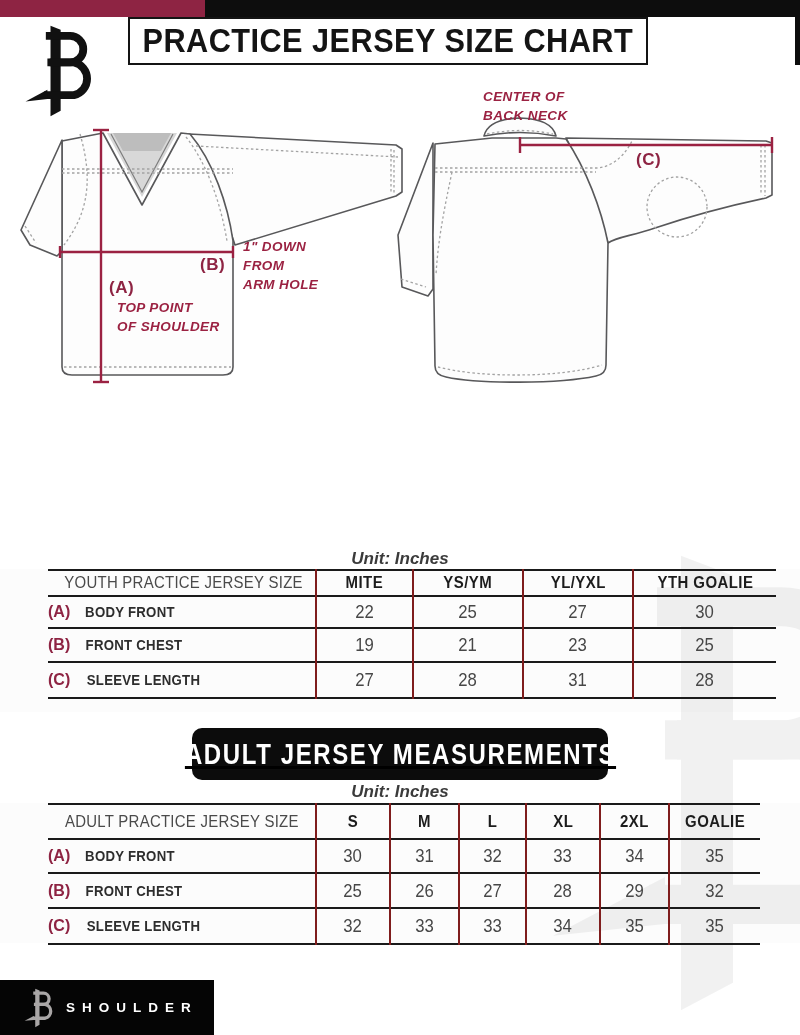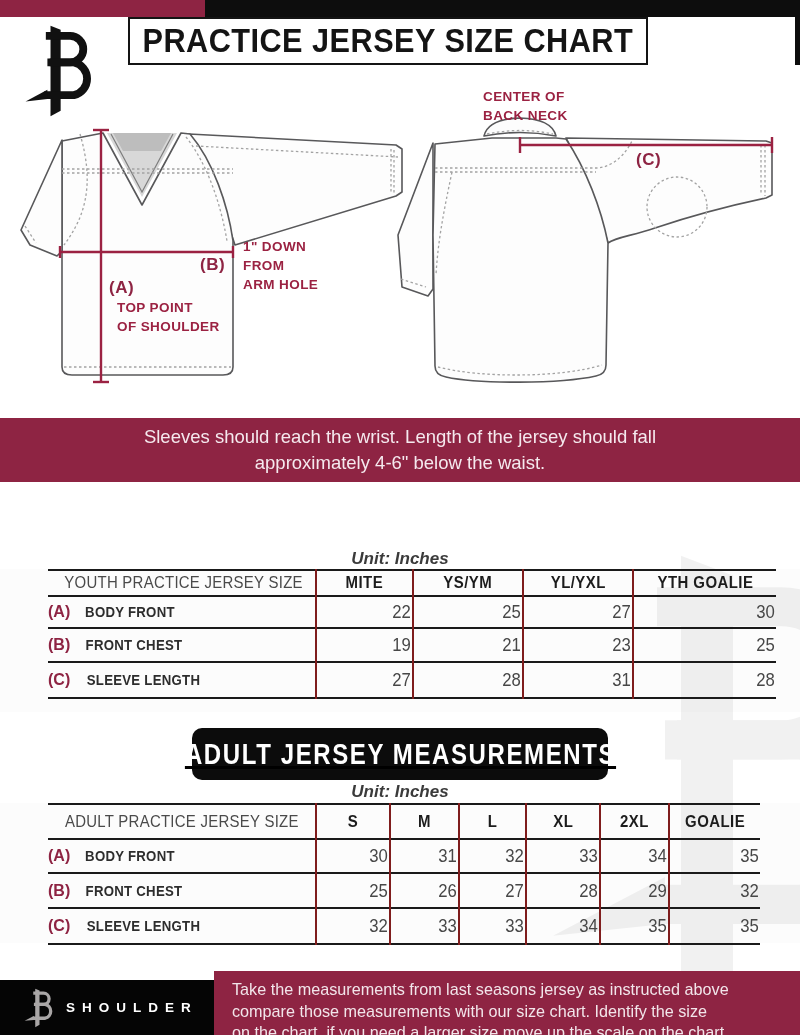--- a/index.html
+++ b/index.html
@@ -17,21 +17,21 @@
   .title-box span { font-size:33px; font-weight:bold; color:#141414; letter-spacing:.5px;
                     white-space:nowrap; display:inline-block; transform:scaleX(.93); }
   .season-box { left:648px; top:17px; width:148px; height:48px; background:#8E2443;
                 display:flex; align-items:center; justify-content:center; }
   .season-box span { color:#f7eef1; font-size:22px; font-weight:bold; letter-spacing:4px;
                      white-space:nowrap; display:inline-block; transform:scaleX(.92); }
 
   
   .diagram { left:0; top:65px; width:800px; height:353px; }
   .diagram svg { position:absolute; left:0; top:0; }
-  .anno { position:absolute; color:#9B2242; font-size:13.5px; line-height:19px;
+  .anno { position:absolute; color:#9B2242; font-style:italic; font-size:13.5px; line-height:19px;
           font-weight:bold; letter-spacing:.4px; white-space:pre-line; }
   .annokey { position:absolute; color:#8E2443; font-weight:bold; font-size:17px; letter-spacing:.5px; }
 
   
   .notice { left:0; top:418px; width:800px; height:64px; background:#8E2443; color:#F5E9EE;
             font-size:18.5px; line-height:26px; text-align:center; white-space:pre-line;
             display:flex; align-items:center; justify-content:center; }
 
   
   .banner { left:192px; width:416px; height:50px; background:#0c0c0c; border-radius:10px;
@@ -44,21 +44,21 @@
   .watermark { left:545px; top:548px; width:400px; height:470px; color:#000; opacity:.05; }
 
   
   table.sizetable { position:absolute; border-collapse:collapse; table-layout:fixed;
                     border-top:2px solid #1a1a1a; }
   table.sizetable tr { border-bottom:2px solid #1a1a1a; }
   table.sizetable td, table.sizetable th { padding:0; vertical-align:middle; }
   table.sizetable td + td, table.sizetable th + th { border-left:2px solid #7f1d1d; }
   th.szcol span { font-size:17px; font-weight:bold; color:#1c1c1c; letter-spacing:.5px; }
   th.labcol span { font-size:17px; font-weight:normal; color:#4a4a4a; letter-spacing:.3px; }
-  td.val { text-align:right;margin-top:42px; }
+  td.val { text-align:center;margin-top:42px; }
   td.val span { font-size:19px; color:#474747; }
   td.lab { text-align:left; padding-left:22px; }
   td.lab .key { color:#8E2443; font-weight:bold; font-size:16px; }
   td.lab .rlab { color:#2d2d2d; font-weight:bold; font-size:15px; letter-spacing:.3px; margin-left:9px; }
   .cx { display:inline-block; transform:scaleX(.88); white-space:nowrap; }
 
   
   .footer-maroon { left:214px; top:971px; width:586px; height:64px; background:#8E2443;
                    color:#F2E5EA; font-size:16.2px; line-height:21.5px; padding:8px 0 0 18px;
                    white-space:pre-line; }
@@ -159,22 +159,20 @@
 OF SHOULDER</div>
     <div class="annokey" style="left:200px; top:190px;">(B)</div>
     <div class="anno" style="left:243px; top:172px;">1" DOWN
 FROM
 ARM HOLE</div>
     <div class="anno" style="left:483px; top:22px;">CENTER OF
 BACK NECK</div>
     <div class="annokey" style="left:636px; top:85px;">(C)</div>
   </div>
 
-  <div class="abs notice">Sleeves should reach the wrist. Length of the jersey should fall
-approximately 4-6" below the waist.</div>
 
   <div class="abs band" style="top:569px; height:143px;"></div>
   <div class="abs band" style="top:803px; height:140px;"></div>
 
   <svg class="abs watermark" viewBox="0 0 100 120" preserveAspectRatio="none">
       <use href="#bw-logo"></use>
     </svg>
 
   <div class="abs unit" style="top:549px;">Unit: Inches</div>
 
@@ -266,23 +264,20 @@
       <td class="val"><span class="cx">32</span></td>
       <td class="val"><span class="cx">33</span></td>
       <td class="val"><span class="cx">33</span></td>
       <td class="val"><span class="cx">34</span></td>
       <td class="val"><span class="cx">35</span></td>
       <td class="val"><span class="cx">35</span></td>
     </tr>
   </tbody>
     </table>
 
-  <div class="abs footer-maroon">Take the measurements from last seasons jersey as instructed above
-compare those measurements  with our size chart. Identify the size
-on the chart, if you need a larger size move up the scale on the chart</div>
   <div class="abs footer-black">
     <svg class="logo-foot" viewBox="0 0 100 120">
         <use href="#bw-logo"></use>
       </svg>
     <span class="brand">SHOULDER</span>
   </div>
 
 </div>
 
 </body></html>

